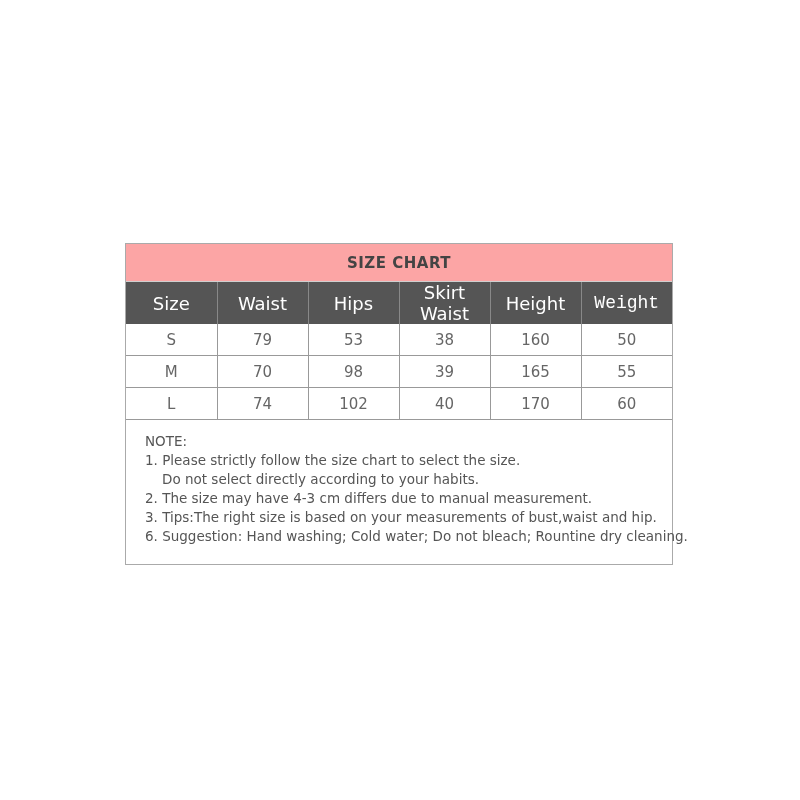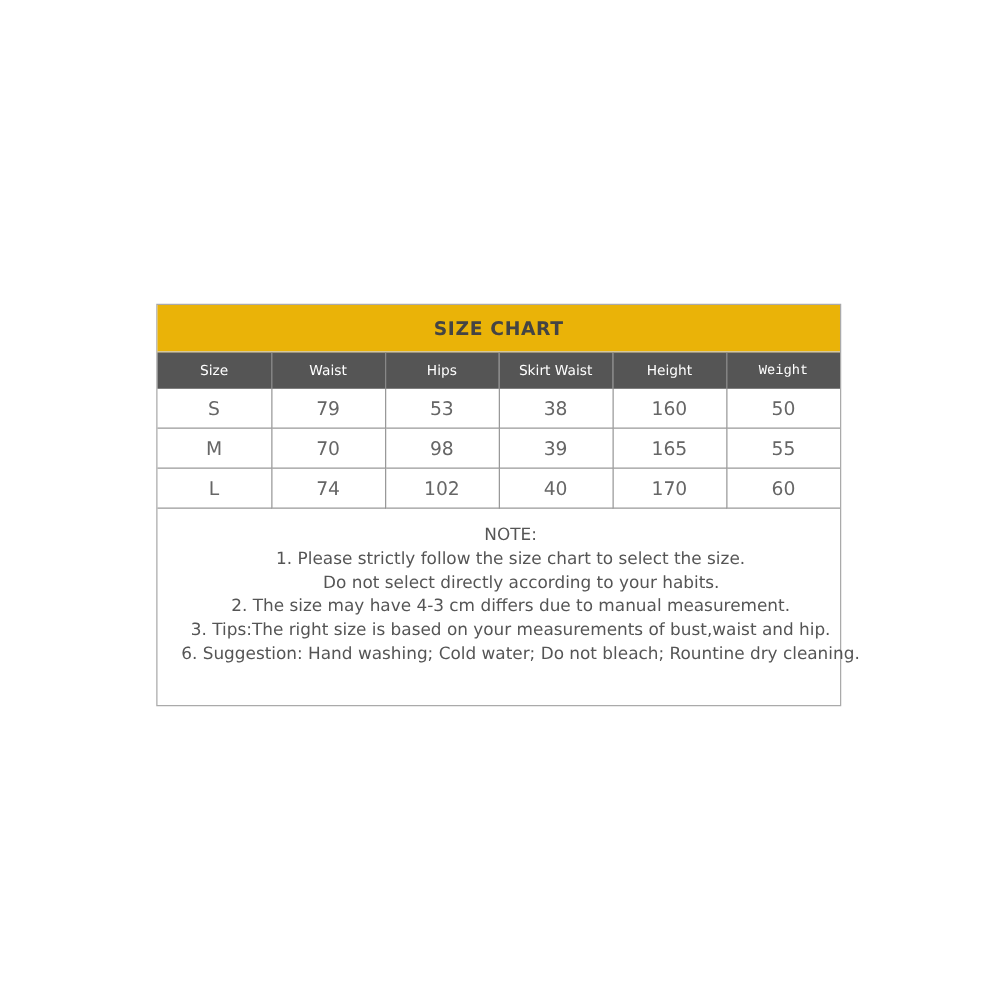--- a/index.html
+++ b/index.html
@@ -1,24 +1,24 @@
 <!DOCTYPE html>
 <html><head>
 <meta charset="utf-8">
 <style>
   html, body { margin:0; padding:0; background:#ffffff; }
   body { width:800px; height:800px; position:relative; font-family:"DejaVu Sans", sans-serif; color:#555; }
   .chart { position:absolute; left:125px; top:243px; width:548px; height:322px; border:1px solid #aaaaaa; box-sizing:border-box; background:#fff; }
-  .title { height:37px; background:#eab308; display:flex; align-items:center; justify-content:center; font-weight:bold; font-size:15px; color:#444; letter-spacing:0.5px; border-bottom:1px solid #cfcfcf; }
+  .title { height:37px; background:#fca5a5; display:flex; align-items:center; justify-content:center; font-weight:bold; font-size:15px; color:#444; letter-spacing:0.5px; border-bottom:1px solid #cfcfcf; }
   table { border-collapse:collapse; width:100%; table-layout:fixed; }
-  th { background:#555555; color:#ffffff; font-weight:normal; font-size:11px; height:29px; border-right:1px solid #888; padding:0; }
+  th { background:#555555; color:#ffffff; font-weight:normal; font-size:18px; height:29px; border-right:1px solid #888; padding:0; }
   th:last-child { border-right:none;font-family:Liberation Mono, monospace; }
   td { text-align:center; font-size:15px; color:#666; height:31px; border-right:1px solid #999; border-bottom:1px solid #999; padding:0; }
   td:last-child { border-right:none; }
-  .notes { padding:12px 0 0 19px; font-size:13.5px; line-height:19px; color:#555;text-align:center; }
+  .notes { padding:12px 0 0 19px; font-size:13.5px; line-height:19px; color:#555; }
   .note-line { white-space:nowrap; }
   .indent { padding-left:17px; }
 </style>
 </head>
 <body>
 
 <div class="chart">
   <div class="title">SIZE CHART</div>
   <table>
     <thead>

